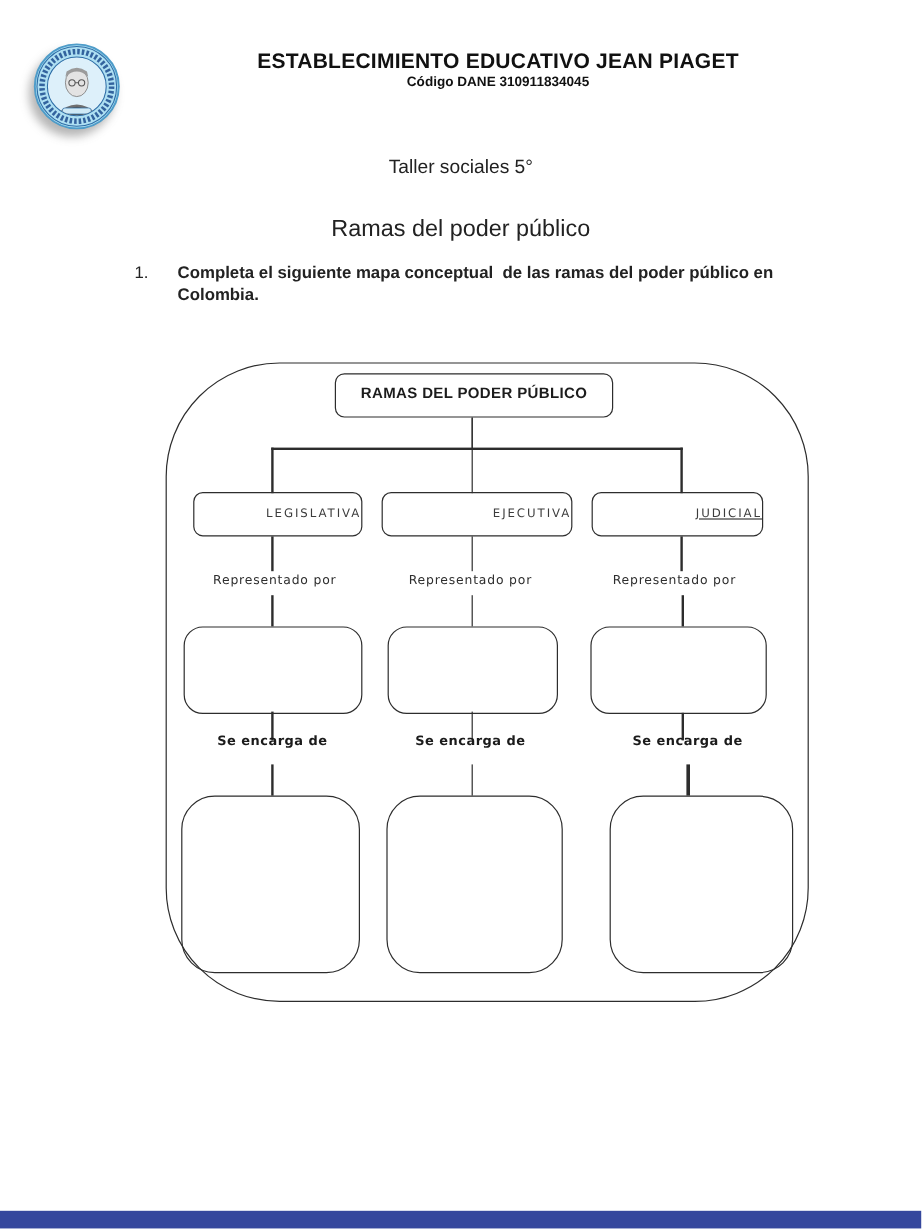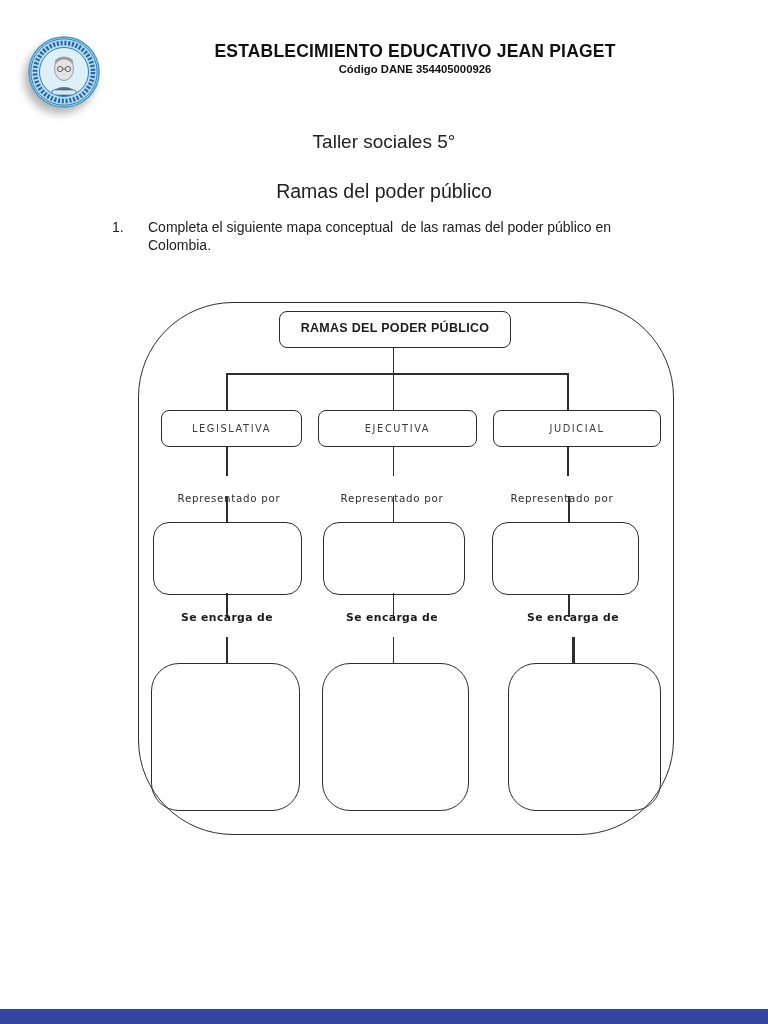--- a/index.html
+++ b/index.html
@@ -10,53 +10,53 @@
   
   .school-header{position:absolute;left:0;top:0;width:768px;height:120px;padding-left:22px;}
   .logo{position:absolute;left:26px;top:34px;width:76px;height:78px;
     filter:drop-shadow(-4px 6px 4px rgba(70,70,70,.40));}
   .header-text{position:absolute;left:90px;right:50px;top:41px;text-align:center;}
   .school-name{font-size:17.5px;font-weight:bold;color:#111;letter-spacing:.2px;line-height:20px;}
   .school-resolution{font-size:11.3px;font-weight:bold;color:#111;line-height:15px;margin-top:2px;}
   .school-dane{font-size:11.3px;font-weight:bold;color:#111;line-height:14px;margin-top:1px;}
   
   .doc-title{position:absolute;left:0;width:768px;top:131px;text-align:center;
-    font-size:19px;color:#222;}
+    font-size:16px;color:#222;}
   .doc-subtitle{position:absolute;left:0;width:768px;top:180px;text-align:center;
     font-size:19.5px;color:#222;}
   .instruction{position:absolute;left:112px;top:218px;width:540px;display:flex;
     font-size:14px;line-height:18px;color:#222;}
   .instruction-number{width:14px;margin-right:22px;flex:none;}
-  .instruction-text{white-space:pre-wrap;width:515px;}
+  .instruction-text{white-space:pre-wrap;width:515px;font-weight:bold;}
   
   .map{position:absolute;left:0;top:0;width:768px;height:1024px;}
   .map-container{position:absolute;left:138px;top:302px;width:534px;height:531px;
     border:1.6px solid #2d2d2d;border-radius:95px;}
   .node{position:absolute;border:1.4px solid #2d2d2d;border-radius:8px;background:transparent;
     display:flex;align-items:center;justify-content:center;text-align:center;}
   .root-node{left:279px;top:311px;width:232px;height:37px;border-width:1.5px;
     font-weight:bold;font-size:12.5px;letter-spacing:.3px;color:#1c1c1c;
     font-family:"Liberation Sans",sans-serif;padding-bottom:3px;box-sizing:border-box;}
   .branch-node{top:410px;height:37px;font-family:"DejaVu Sans",sans-serif;
-    font-size:9.8px;letter-spacing:1.6px;color:#3c3c3c;box-sizing:border-box;}
+    font-size:9.8px;letter-spacing:1.6px;color:#3c3c3c;box-sizing:border-box;justify-content:flex-end;}
   .branch-node.c1{left:161px;width:141px;}
   .branch-node.c2{left:318px;width:159px;}
-  .branch-node.c3{left:493px;width:168px;}
+  .branch-node.c3{left:493px;width:143px;text-decoration:underline;}
   .fill-box{position:absolute;border:1.4px solid #2d2d2d;background:transparent;}
   .mid-box{top:522px;height:71px;border-radius:16px;}
   .mid-box.c1{left:153px;width:147px;}
   .mid-box.c2{left:323px;width:140px;}
   .mid-box.c3{left:492px;width:145px;}
   .big-box{top:663px;height:146px;border-radius:28px;border-width:1.5px;}
   .big-box.c1{left:151px;width:147px;}
   .big-box.c2{left:322px;width:145px;}
   .big-box.c3{left:508px;width:151px;}
   .line{position:absolute;background:#2d2d2d;}
   .rep-label{position:absolute;top:478px;height:15px;text-align:center;
-    font-family:"DejaVu Sans",sans-serif;font-size:10.3px;letter-spacing:.7px;color:#2e2e2e;margin-top:14px;}
+    font-family:"DejaVu Sans",sans-serif;font-size:10.3px;letter-spacing:.7px;color:#2e2e2e;}
   .rep-label.c1{left:157px;width:144px;}
   .rep-label.c2{left:320px;width:144px;}
   .rep-label.c3{left:490px;width:144px;}
   .charge-label{position:absolute;top:611px;height:15px;text-align:center;font-weight:bold;
     font-family:"DejaVu Sans",sans-serif;font-size:10.8px;letter-spacing:.4px;color:#1b1b1b;}
   .charge-label.c1{left:155px;width:144px;}
   .charge-label.c2{left:320px;width:144px;}
   .charge-label.c3{left:501px;width:144px;}
   
   .footer-bar{position:absolute;left:0;bottom:0;width:768px;height:15px;background:#35479d;}
@@ -81,21 +81,21 @@
         <ellipse cx="38" cy="35" rx="9.5" ry="11.5" fill="#e3e3e3" stroke="#8a8a8a" stroke-width="0.8"></ellipse>
         <path d="M 28.5 30 Q 38 21 47.5 30 L 46.5 25.5 Q 38 19.5 29.5 25.5 Z" fill="#9b9b9b"></path>
         <circle cx="34" cy="35" r="2.6" fill="none" stroke="#555" stroke-width="0.9"></circle>
         <circle cx="42" cy="35" r="2.6" fill="none" stroke="#555" stroke-width="0.9"></circle>
         <line x1="36.6" y1="35" x2="39.4" y2="35" stroke="#555" stroke-width="0.9"></line>
         <rect x="26" y="56" width="24" height="5" rx="2" fill="#cfe9f6" stroke="#2e6da6" stroke-width="0.6"></rect>
       </g>
     </svg>
     <div class="header-text">
       <div class="school-name">ESTABLECIMIENTO EDUCATIVO JEAN PIAGET</div>
-      <div class="school-dane">Código DANE 354405000926</div>
+      <div class="school-dane">Código DANE 310911834045</div>
     </div>
   </div>
 
   <div class="doc-title">Taller sociales 5°</div>
   <div class="doc-subtitle">Ramas del poder público</div>
 
   <div class="instruction">
     <span class="instruction-number">1.</span>
     <span class="instruction-text">Completa el siguiente mapa conceptual  de las ramas del poder público en Colombia.</span>
   </div>

